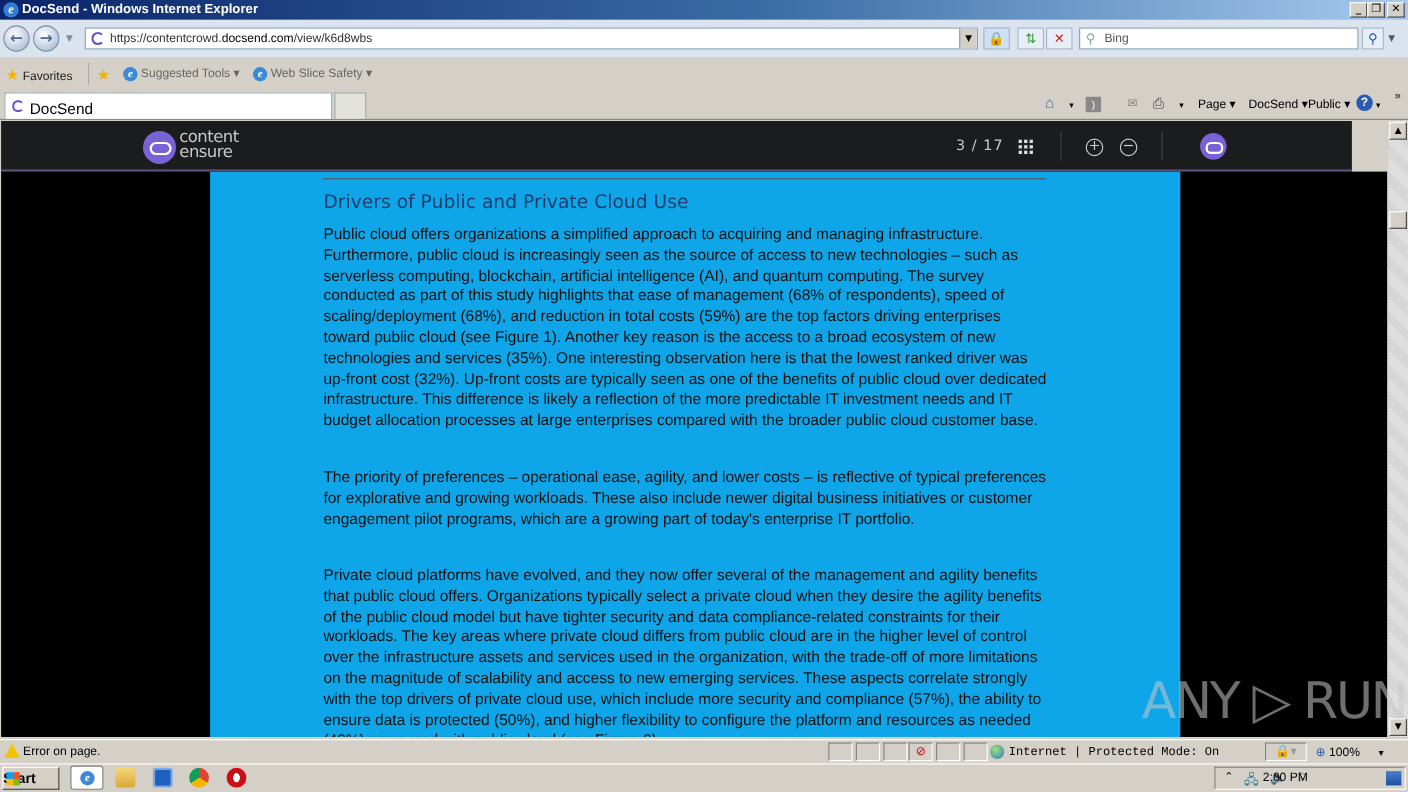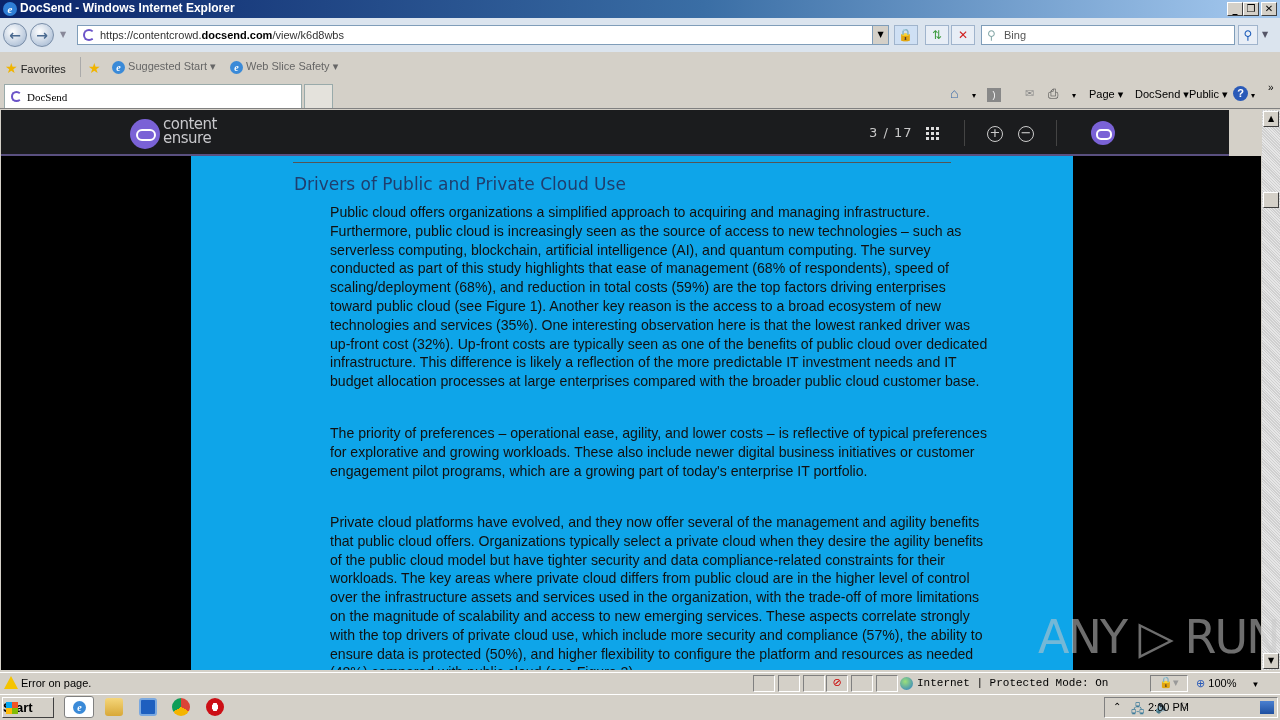--- a/index.html
+++ b/index.html
@@ -11,39 +11,39 @@
   #titlebar .title { position:absolute; left:20px; top:1px; font-weight:bold; font-size:12px; font-family:"Liberation Sans", sans-serif; }
   #titlebar .ie-logo { position:absolute; left:3px; top:2px; width:14px; height:14px; border-radius:50%; background:#2f7fd6; color:#fff; font-size:11px; font-weight:bold; text-align:center; line-height:14px; font-family:"Liberation Serif", serif; font-style:italic; }
   .winbtn { position:absolute; top:2px; width:16px; height:14px; background:#d4d0c8; border:1px solid; border-color:#fff #404040 #404040 #fff; color:#000; font-size:10px; font-weight:bold; text-align:center; line-height:12px; }
 
   
   #navrow { left:0; top:18px; width:1280px; height:34px; background:#dbe4ee; }
   .navcircle { position:absolute; top:5px; width:24px; height:24px; border-radius:50%; background: radial-gradient(circle at 40% 35%, #ffffff, #b8c8dc 70%, #8ea4c0); border:1px solid #7a8ea8; color:#4a6a90; font-size:14px; font-weight:bold; text-align:center; line-height:22px; }
   #address { position:absolute; left:77px; top:7px; width:812px; height:20px; background:#fff; border:1px solid #7f9db9; }
   #address .site-ico { position:absolute; left:5px; top:3px; width:12px; height:12px; border:2px solid #6b54c8; border-radius:50%; border-right-color:transparent; }
   #address .url { position:absolute; left:22px; top:3px; font-size:11px; font-family:"Liberation Sans", sans-serif; color:#333; }
-  #address .url b { font-weight:bold; color:#000; }
+  #address .url b { font-weight:normal; color:#000; }
   #address .dd { position:absolute; right:0; top:0; width:16px; height:18px; background:#d4d0c8; border-left:1px solid #7f9db9; font-size:8px; text-align:center; line-height:18px; }
   .tbtn { position:absolute; top:7px; width:24px; height:20px; border:1px solid #a0b4cc; background:#e8eef6; text-align:center; line-height:18px; font-size:12px; }
   #searchbox { position:absolute; left:981px; top:7px; width:254px; height:20px; background:#fff; border:1px solid #7f9db9; }
   #searchbox .ph { position:absolute; left:22px; top:3px; color:#555; font-family:"Liberation Sans", sans-serif; font-size:11px; }
   #searchbox .mag { position:absolute; left:5px; top:2px; font-size:12px; color:#8aa; }
 
   
   #favrow { left:0; top:52px; width:1280px; height:30px; background:#d4d0c8; }
   .favitem { position:absolute; top:8px; font-family:"Liberation Sans", sans-serif; font-size:11px; color:#222; }
   .favitem.dim { color:#666; }
   .star { color:#f0b400; font-size:14px; }
   .eico { display:inline-block; width:13px; height:13px; border-radius:50%; background:#3a8ad8; color:#fff; font-size:10px; line-height:13px; text-align:center; font-style:italic; font-weight:bold; font-family:"Liberation Serif", serif; vertical-align:middle; }
 
   
   #tabrow { left:0; top:82px; width:1280px; height:27px; background:#d4d0c8; border-bottom:1px solid #808080; }
   #tab-active { position:absolute; left:4px; top:2px; width:298px; height:24px; background:#fff; border:1px solid #9aa; border-bottom:none; }
   #tab-active .tico { position:absolute; left:6px; top:6px; width:11px; height:11px; border:2px solid #6b54c8; border-radius:50%; border-right-color:transparent; }
-  #tab-active .tlabel { position:absolute; left:22px; top:6px; font-family:Liberation Serif, serif; font-size:11px; }
+  #tab-active .tlabel { position:absolute; left:22px; top:6px; font-family:Liberation Sans, sans-serif; font-size:14px; }
   #tab-new { position:absolute; left:304px; top:2px; width:29px; height:24px; background:#e4e2dc; border:1px solid #9aa; border-bottom:none; }
   .cmd { position:absolute; top:6px; font-family:"Liberation Sans", sans-serif; font-size:11px; color:#000; }
 
   
   #viewerbar { left:1px; top:110px; width:1228px; height:46px; background:#1b1c1e; border-bottom:2px solid #5a5080; }
   #logo { position:absolute; left:129px; top:8px; width:110px; height:32px; }
   #logo .badge { position:absolute; left:0; top:1px; width:30px; height:30px; border-radius:50%; background:#7a62d6; }
   #logo .badge::after { content:""; position:absolute; left:6px; top:10px; width:16px; height:8px; border:2px solid #fff; border-radius:6px; }
   #logo .wordmark { position:absolute; left:33px; top:-1px; color:#c8c8cc; font-family:"DejaVu Sans", sans-serif; font-size:15px; line-height:14px; letter-spacing:-0.5px; }
   #pagecount { position:absolute; left:868px; top:15px; color:#c8c8c8; font-family:"DejaVu Sans", sans-serif; font-size:13px; letter-spacing:1px; }
@@ -52,21 +52,21 @@
   .vsep { position:absolute; top:10px; width:1px; height:26px; background:#444; }
   .zoomicon { position:absolute; top:16px; width:16px; height:16px; border:1.5px solid #ccc; border-radius:50%; color:#ccc; font-size:13px; line-height:12px; text-align:center; }
   #avatar { position:absolute; left:1090px; top:11px; width:24px; height:24px; border-radius:50%; background:#7a62d6; }
   #avatar::after { content:""; position:absolute; left:5px; top:8px; width:12px; height:7px; border:2px solid #fff; border-radius:5px; }
 
   
   #viewport { left:1px; top:156px; width:1260px; height:514px; background:#000; overflow:hidden; }
   #page { position:absolute; left:190px; top:0; width:882px; height:520px; background:#0ea5e9; }
   #page .rule { position:absolute; left:102px; top:6px; width:658px; height:1px; background:#555; }
   #page h2 { position:absolute; left:103px; top:18px; font-family:"DejaVu Sans", sans-serif; font-weight:normal; font-size:17px; color:#1f3e6e; letter-spacing:0px; }
-  #page .para { position:absolute; left:103px; width:660px; font-family:"Liberation Sans", sans-serif; font-size:14.1px; line-height:18.8px; color:#111;margin-left:36px; }
+  #page .para { position:absolute; left:103px; width:660px; font-family:"Liberation Sans", sans-serif; font-size:14.1px; line-height:18.8px; color:#111; }
 
   
   #scrollbar { left:1262px; top:110px; width:18px; height:560px; background: repeating-linear-gradient(45deg, #e6e6e6 0 1px, #cfcfcf 1px 2px); }
   .sbtn { position:absolute; left:1px; width:16px; height:16px; background:#d4d0c8; border:1px solid; border-color:#fff #404040 #404040 #fff; font-size:8px; text-align:center; line-height:14px; }
   #sthumb { position:absolute; left:1px; top:82px; width:16px; height:16px; background:#d4d0c8; border:1px solid; border-color:#fff #404040 #404040 #fff; }
 
   
   #watermark { left:1038px; top:610px; color:rgba(200,200,200,0.55); font-family:"DejaVu Sans", sans-serif; font-size:46px; letter-spacing:-2px; }
 
   
@@ -119,21 +119,21 @@
 
 <div id="favrow" class="abs">
   <div class="favitem" style="left:5px">
     <span class="star">★</span>
     <span>Favorites</span>
   </div>
   <div style="position:absolute;left:80px;top:5px;width:1px;height:20px;background:#aaa"></div>
   <div class="favitem" style="left:88px"><span class="star">★</span></div>
   <div class="favitem dim" style="left:112px">
     <span class="eico">e</span>
-    <span>Suggested Start ▾</span>
+    <span>Suggested Tools ▾</span>
   </div>
   <div class="favitem dim" style="left:230px">
     <span class="eico">e</span>
     <span>Web Slice Safety ▾</span>
   </div>
 </div>
 
 <div id="tabrow" class="abs">
   <div id="tab-active">
     <span class="tico"></span>

